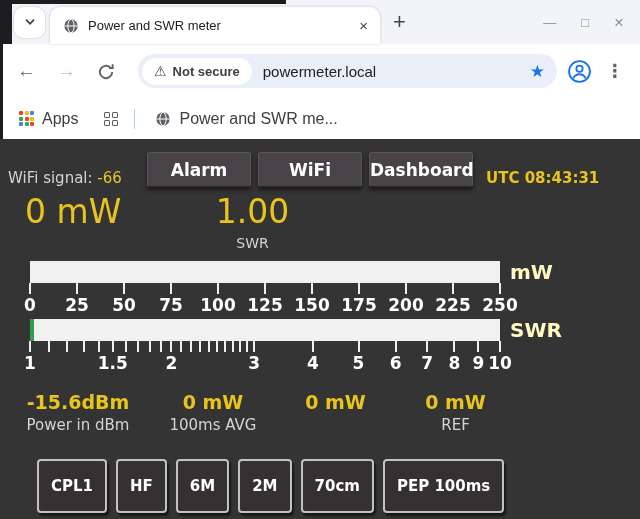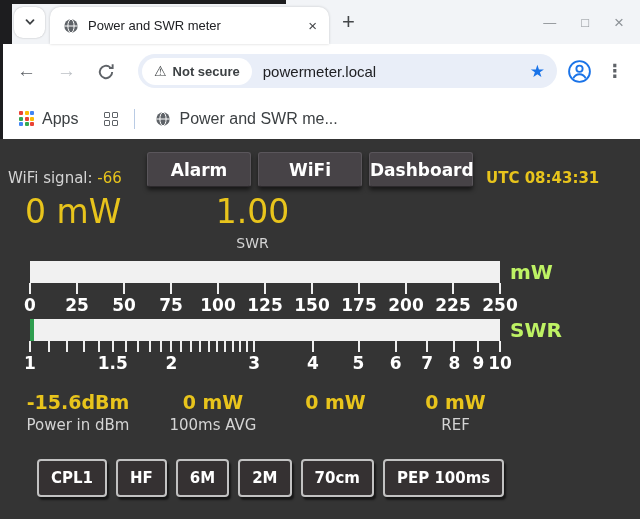--- a/index.html
+++ b/index.html
@@ -9,21 +9,21 @@
     background:#1d1d1f; font-family:"Liberation Sans","DejaVu Sans",sans-serif;
   }
   .chrome { border-left:3px solid #1d1d1f; background:var(--chrome-bg); }
 
   
   .tabstrip { position:relative; height:44px; background:var(--tabstrip-bg); display:flex; align-items:center; }
   .tabstrip::before { content:''; position:absolute; left:0; top:0; width:9px; height:100%; background:#1d1d1f; }
   .tabstrip::after  { content:''; position:absolute; left:0; top:0; width:283px; height:4px; background:#1d1d1f; }
   .tabsearch { position:relative; z-index:2; margin-left:11px; width:31px; height:31px; border-radius:9px;
     background:#fff; display:flex; align-items:center; justify-content:center; box-shadow:0 0 2px rgba(0,0,0,.25); }
-  .tab { position:relative; z-index:1; align-self:flex-end; margin-left:5px; width:279px; height:37px;
+  .tab { position:relative; z-index:1; align-self:flex-end; margin-left:5px; width:330px; height:37px;
     background:#fff; border-radius:10px 10px 0 0; display:flex; align-items:center; padding:0 9px 0 13px;
     box-shadow:0 0 3px rgba(0,0,0,.18); }
   .tab-title { flex:1; margin-left:9px; font-size:13px; color:#202124; white-space:nowrap; overflow:hidden; }
   .tab-close { font-size:15px; color:#44474a; padding:0 3px; cursor:default; }
   .newtab { margin-left:13px; font-size:22px; font-weight:400; color:#44474a; line-height:20px; }
   .wincontrols { margin-left:auto; display:flex; align-items:center; gap:25px; padding-right:16px; color:#8d9297; }
   .wc { font-size:13px; line-height:13px; }
   .wc-close { font-size:17px; }
 
   
@@ -67,36 +67,36 @@
   .bigval { font-size:33px; color:var(--accent-yellow); line-height:40px; white-space:nowrap; }
   .callsign { font-size:15px; font-weight:700; color:var(--callsign-green); letter-spacing:.5px; }
   .alarm { margin-top:15px; font-size:14px; color:var(--label-gray); }
   .alarm b { color:var(--accent-yellow); font-weight:700; }
   .swrcap { margin-top:3px; font-size:14px; color:var(--label-gray); }
 
   .meter { position:relative; height:56px; margin-top:10px; }
   .meter + .meter { margin-top:2px; }
   .meter-bar { position:absolute; left:30px; top:0; width:470px; height:22px; background:var(--bar-bg); }
   .meter-fill { height:100%; width:0; }
-  .meter-unit { position:absolute; left:510px; top:-1px; font-size:20px; font-weight:700; color:#bef264; }
+  .meter-unit { position:absolute; left:510px; top:-1px; font-size:20px; font-weight:700; color:#fef9c3; }
   .meter-scale  { position:absolute; left:30px; top:22px; width:470px; height:12px; }
   .tick { position:absolute; top:0; width:2px; height:11px; background:#efefef; transform:translateX(-1px); }
   .meter-labels { position:absolute; left:30px; top:34px; width:470px; height:22px; }
   .tick-label { position:absolute; top:0; transform:translateX(-50%); font-size:17px; font-weight:700; color:#fff; white-space:nowrap; }
 
   .readouts { display:flex; margin:16px 0 0 8px; text-align:center; }
   .rocol:nth-child(1){width:140px} .rocol:nth-child(2){width:130px}
   .rocol:nth-child(3){width:115px} .rocol:nth-child(4){width:125px}
   .roval { font-size:19px; font-weight:700; color:var(--accent-yellow); white-space:nowrap; }
   .rolab { margin-top:3px; font-size:15px; color:var(--label-gray); white-space:nowrap; }
 
   .bandrow { display:flex; gap:9px; margin:25px 0 0 37px; align-items:flex-start; }
   .bandbtn { background:var(--band-btn-bg); border:2px solid #c2c2c2; border-radius:4px;
     box-shadow:2px 3px 2px rgba(0,0,0,.55); color:#fff; font-weight:700; font-size:15px;
-    padding:8px 12px; font-family:"DejaVu Sans",sans-serif; white-space:nowrap; }
+    padding:16px 12px; font-family:"DejaVu Sans",sans-serif; white-space:nowrap; }
 </style>
 </head>
 <body>
 
 <div class="window">
   <div class="chrome">
 
     <div class="tabstrip">
       <div class="tabsearch">
         <svg width="14" height="14" viewBox="0 0 14 14">

